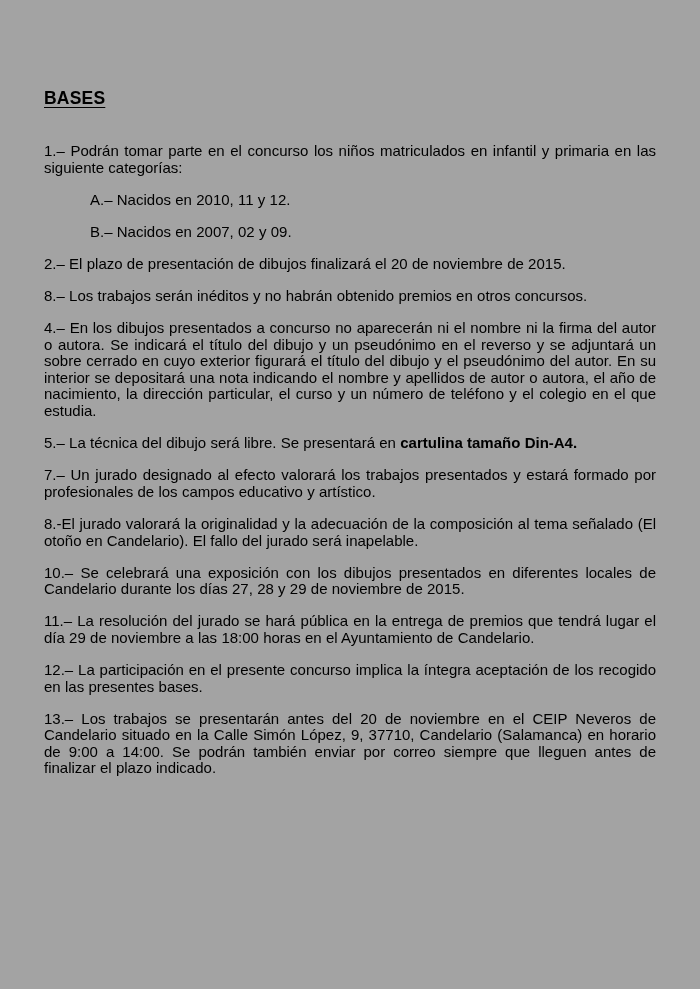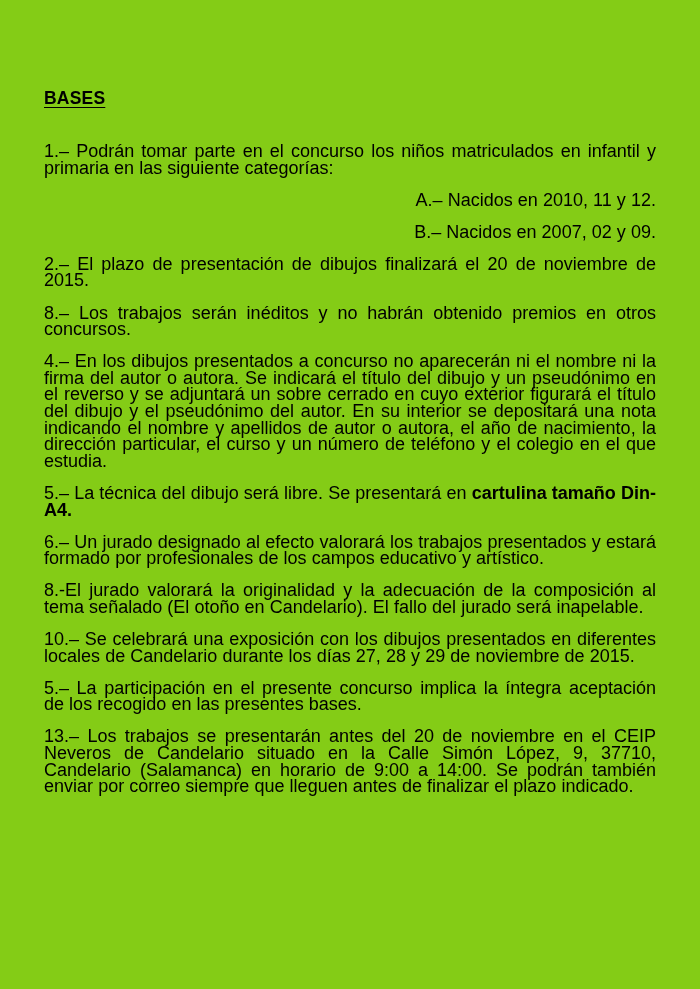--- a/index.html
+++ b/index.html
@@ -17,21 +17,21 @@
     color: #000000;
     -webkit-font-smoothing: antialiased;
   }
 
   .page {
     position: absolute;
     top: 0;
     left: 0;
     width: 700px;
     height: 989px;
-    background: #84cc16;
+    background: #a3a3a3;
     box-sizing: border-box;
   }
 
   .content {
     position: absolute;
     left: 44px;
     top: 88px;
     width: 612px;
   }
 
@@ -39,35 +39,35 @@
     font-size: 17.5px;
     font-weight: bold;
     letter-spacing: 0.2px;
     text-decoration: underline;
     text-underline-offset: 3px;
     margin: 0 0 34px 0;
     line-height: 1.2;
   }
 
   .clause {
-    font-size: 18px;
+    font-size: 15px;
     line-height: 16.6px;
     text-align: justify;
     text-justify: inter-word;
     margin: 0 0 15.5px 0;
     word-spacing: 0.1px;
   }
 
   .clause:last-child {
     margin-bottom: 16px;
   }
 
   .clause.subitem {
     margin-left: 46px;
-    text-align: right;
+    text-align: left;
     margin-bottom: 15.5px;
   }
 
   .clause b {
     font-weight: bold;
   }
 </style>
 </head>
 <body>
 
@@ -85,26 +85,27 @@
 
     <p class="clause">2.– El plazo de presentación de dibujos finalizará el 20 de noviembre de 2015.</p>
 
     <p class="clause">8.– Los trabajos serán inéditos y no habrán obtenido premios en otros concursos.</p>
 
     <p class="clause">4.– En los dibujos presentados a concurso no aparecerán ni el nombre ni la firma del autor o autora. Se indicará el título del dibujo y un pseudónimo en el reverso y se adjuntará un sobre cerrado en cuyo exterior figurará el título del dibujo y el pseudónimo del autor. En su interior se depositará una nota indicando el nombre y apellidos de autor o autora, el año de nacimiento, la dirección particular, el curso y un número de teléfono y el colegio en el que estudia.</p>
 
     <p class="clause"><span>5.– La técnica del dibujo será libre. Se presentará en </span><b>cartulina tamaño Din-A4.</b></p>
 
 
-    <p class="clause">6.– Un jurado designado al efecto valorará los trabajos presentados y estará formado por profesionales de los campos educativo y artístico.</p>
+    <p class="clause">7.– Un jurado designado al efecto valorará los trabajos presentados y estará formado por profesionales de los campos educativo y artístico.</p>
 
     <p class="clause">8.-El jurado valorará la originalidad y la adecuación de la composición al tema señalado (El otoño en Candelario). El fallo del jurado será inapelable.</p>
 
 
     <p class="clause">10.– Se celebrará una exposición con los dibujos presentados en diferentes locales de Candelario durante los días 27, 28 y 29 de noviembre de 2015.</p>
 
+    <p class="clause">11.– La resolución del jurado se hará pública en la entrega de premios que tendrá lugar el día 29 de noviembre a las 18:00 horas en el Ayuntamiento de Candelario.</p>
 
-    <p class="clause">5.– La participación en el presente concurso implica la íntegra aceptación de los recogido en las presentes bases.</p>
+    <p class="clause">12.– La participación en el presente concurso implica la íntegra aceptación de los recogido en las presentes bases.</p>
 
     <p class="clause">13.– Los trabajos se presentarán antes del 20 de noviembre en el CEIP Neveros de Candelario situado en la Calle Simón López, 9, 37710, Candelario (Salamanca) en horario de 9:00 a 14:00. Se podrán también enviar por correo siempre que lleguen antes de finalizar el plazo indicado.</p>
 
   </div>
 </div>
 
 </body></html>

